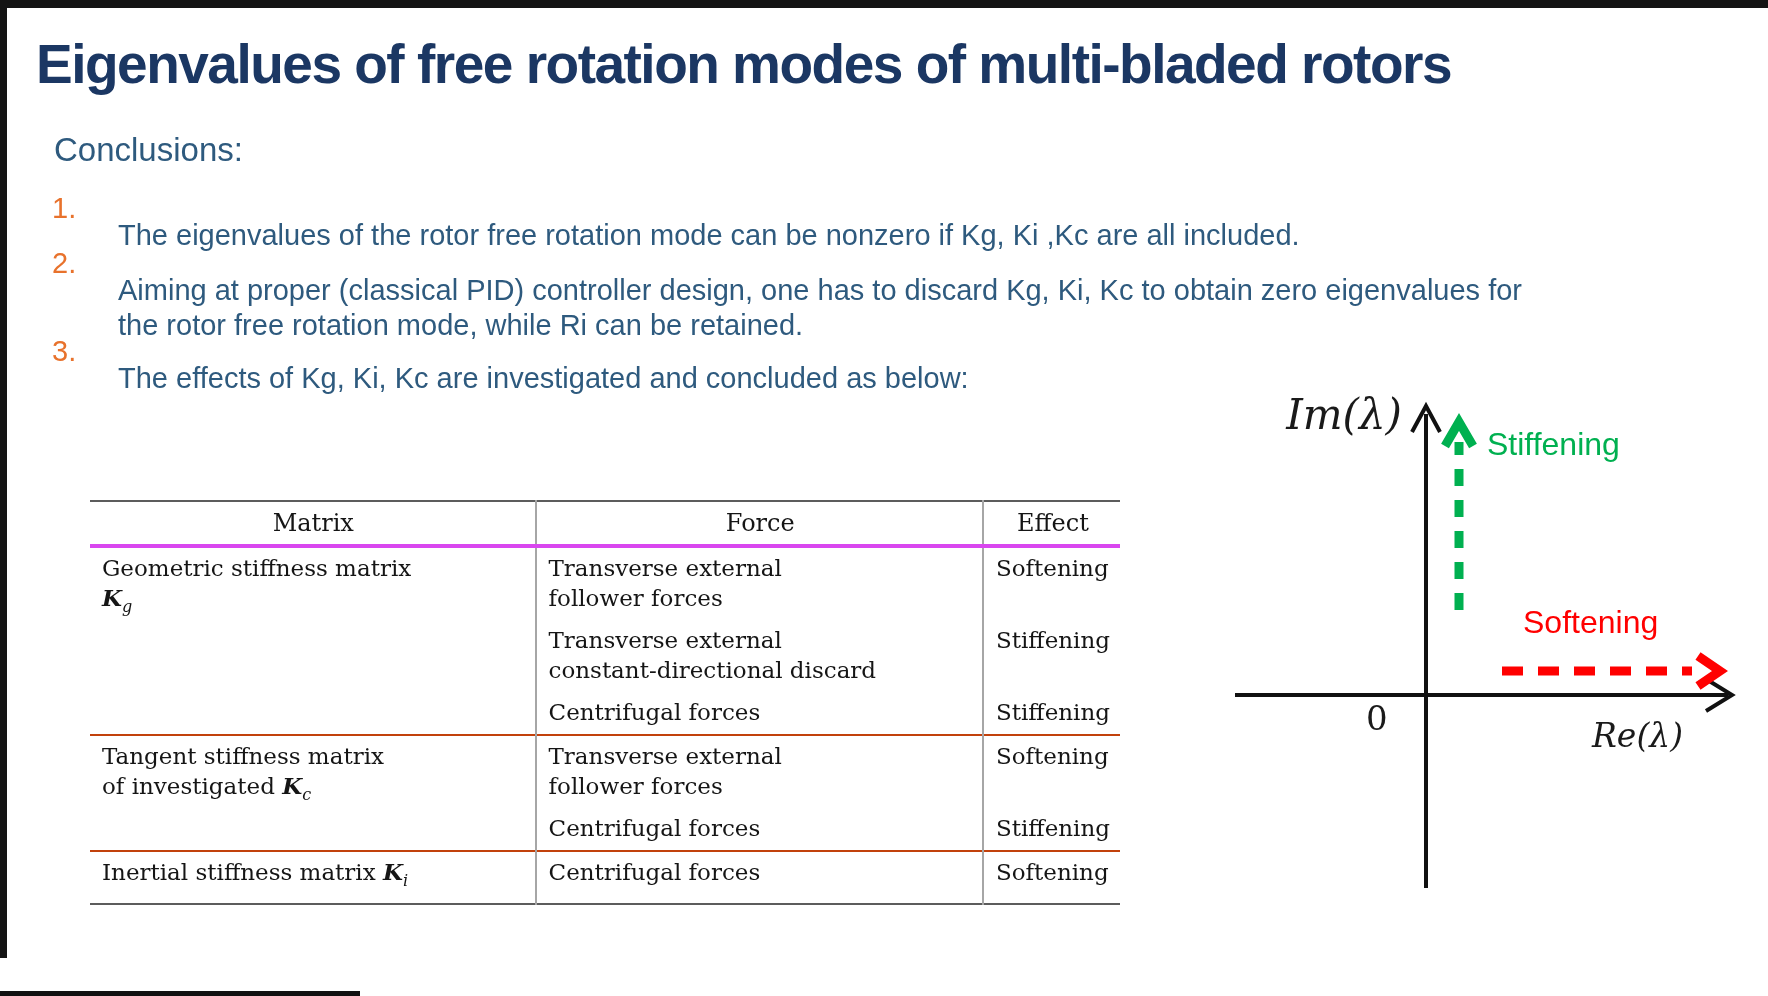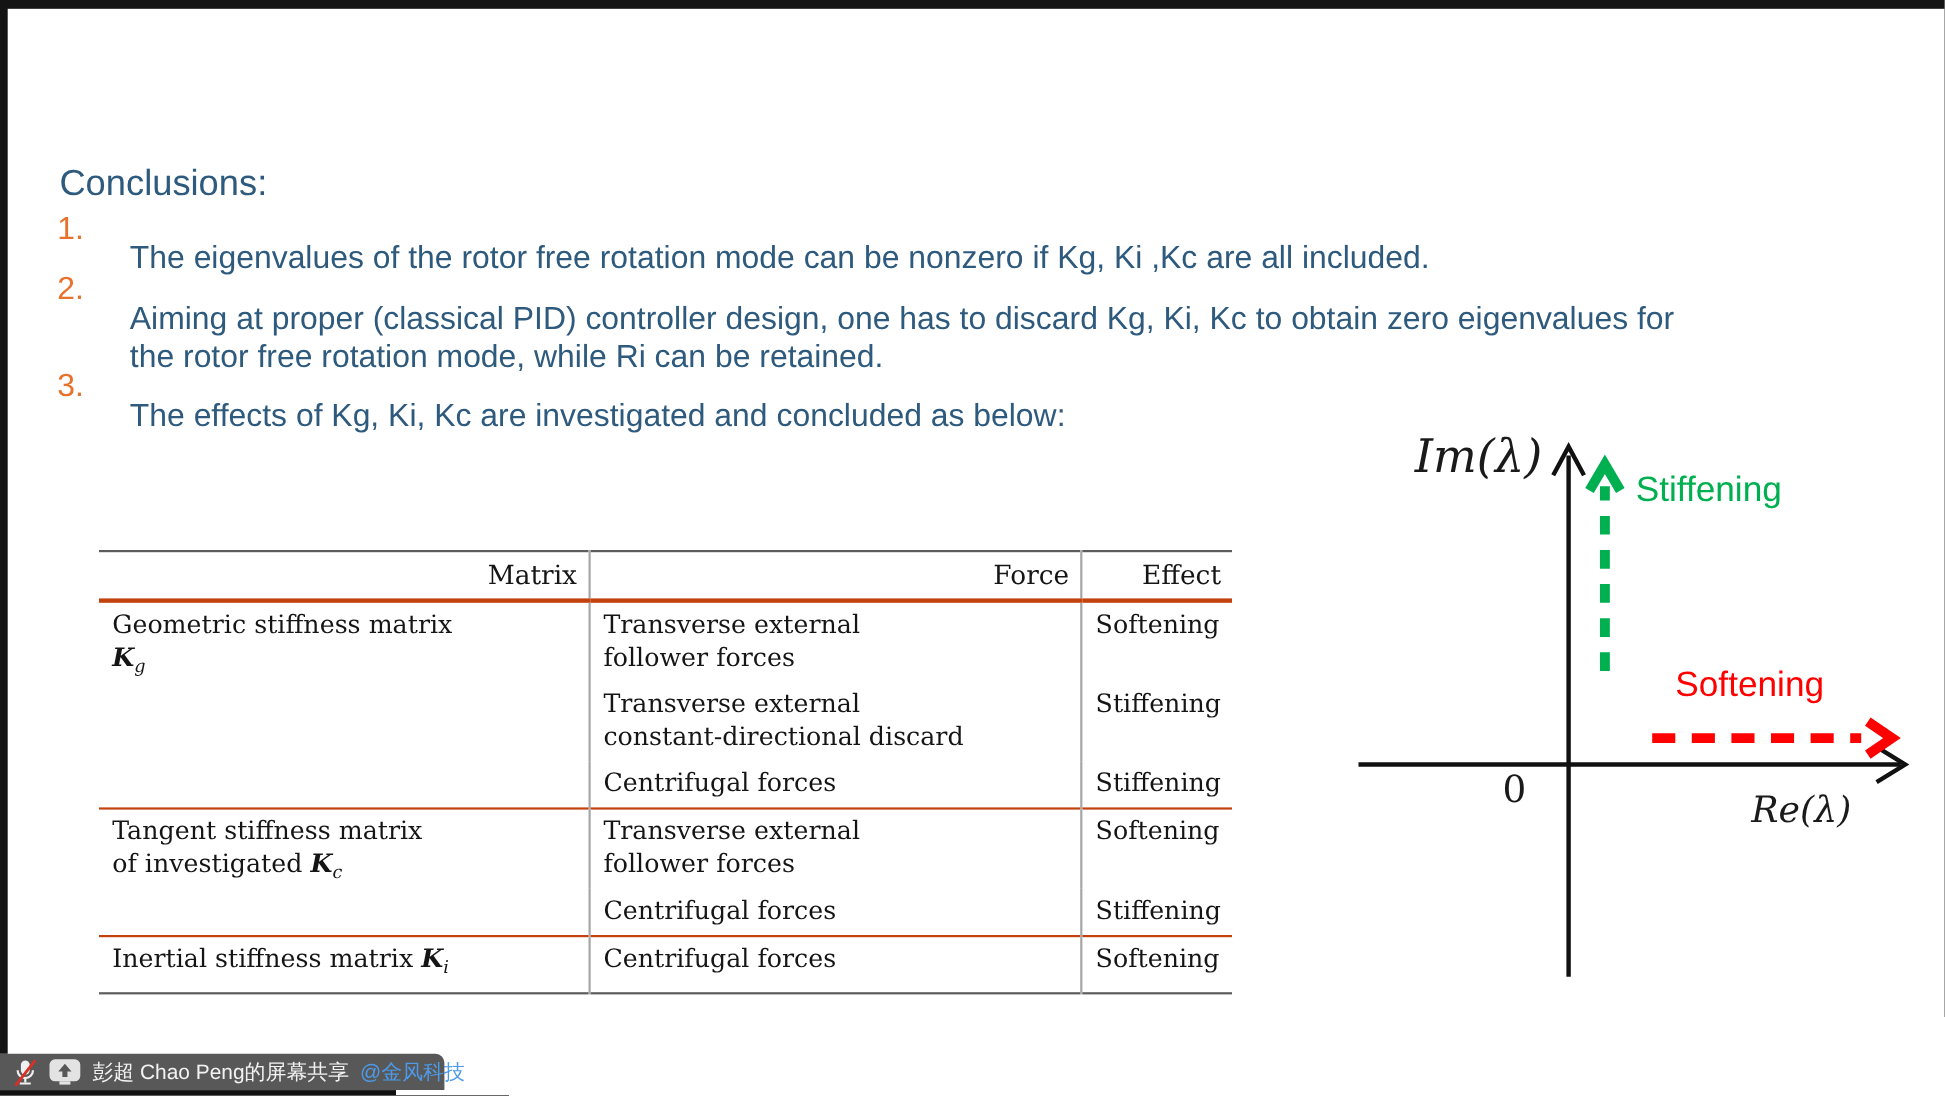--- a/index.html
+++ b/index.html
@@ -6,33 +6,33 @@
   .canvas { position:relative; width:1768px; height:996px; background:#ffffff; overflow:hidden;
             font-family:"Liberation Sans", sans-serif; }
 
   
   .top-border  { position:absolute; left:0; top:0; width:1768px; height:8px; background:#141414; }
   .left-border { position:absolute; left:0; top:0; width:7px; height:958px; background:#141414; }
 
   
   .title { position:absolute; left:36px; top:32px; font-size:55px; font-weight:bold;
            color:#1B3763; letter-spacing:-1.5px; white-space:nowrap; }
-  .conclusions { position:absolute; left:54px; top:131px; font-size:33px; color:#2E5A7E;margin-top:16px; }
+  .conclusions { position:absolute; left:54px; top:131px; font-size:33px; color:#2E5A7E; }
 
   .point { position:absolute; left:52px; display:flex; }
   .p1 { top:191px; } .p2 { top:246px; } .p3 { top:334px; }
   .point-num  { width:66px; flex:none; color:#E8722C; font-size:29px; line-height:35px; }
   .point-text { font-size:29px; color:#2E5A7E; line-height:35px; width:1450px;margin-top:27px; }
 
   
   .ftable-wrap { position:absolute; left:90px; top:500px; }
   table.ftable { border-collapse:collapse; width:1030px; color:#151515;
                  font-family:"DejaVu Serif","Liberation Serif",serif; }
-  .ftable th { font-weight:normal; text-align:right; font-size:24px;
-               padding:7px 10px 7px 12px; border-bottom:4px solid #c2410c; }
+  .ftable th { font-weight:normal; text-align:center; font-size:24px;
+               padding:7px 10px 7px 12px; border-bottom:4px solid #d946ef; }
   .ftable td { font-size:23px; line-height:30px; vertical-align:top;
                padding:5px 10px 7px 12px; }
   .ftable { border-top:2px solid #5c5c5c; border-bottom:2px solid #5c5c5c; }
   .col-matrix { width:448px; } .col-force { width:450px; } .col-effect { width:132px; }
   .ftable th + th, .ftable td.fcell, .ftable td.ecell { border-left:2px solid #a6a6a6; }
   tbody.tgroup + tbody.tgroup tr:first-child td { border-top:2px solid #c2410c; }
   .msym { font-weight:bold; font-style:italic; }
   sub.msub { font-style:italic; font-size:16px; }
 
   
@@ -57,20 +57,21 @@
   .bar-icon { flex:none; display:block; }
 </style>
 </head>
 <body>
 
 <div class="canvas">
 
   <div class="top-border"></div>
   <div class="left-border"></div>
 
+  <div class="title">Eigenvalues of free rotation modes of multi-bladed rotors</div>
   <div class="conclusions">Conclusions:</div>
 
   <div class="point p1">
     <span class="point-num">1.</span>
     <span class="point-text">The eigenvalues of the rotor free rotation mode can be nonzero if Kg, Ki ,Kc are all included.</span>
   </div>
   <div class="point p2">
     <span class="point-num">2.</span>
     <span class="point-text">Aiming at proper (classical PID) controller design, one has to discard Kg, Ki, Kc to obtain zero eigenvalues for the rotor free rotation mode, while Ri can be retained.</span>
   </div>
@@ -165,31 +166,15 @@
 
     <line x1="352" y1="291" x2="542" y2="291" stroke="#FF0000" stroke-width="9" stroke-dasharray="21 15"></line>
     <polyline points="548,276 570,291 548,306" fill="none" stroke="#FF0000" stroke-width="9"></polyline>
   </svg>
   <div class="dlabel lbl-im">Im(λ)</div>
   <div class="dlabel lbl-re">Re(λ)</div>
   <div class="dlabel lbl-zero">0</div>
   <div class="dlabel lbl-stiff">Stiffening</div>
   <div class="dlabel lbl-soft">Softening</div>
 
-  <div class="share-bar">
-    <svg class="bar-icon" width="22" height="26" viewBox="0 0 22 26">
-      <rect x="7" y="2" width="8" height="13" rx="4" fill="#f0f0f0"></rect>
-      <path d="M4 11 a7 7 0 0 0 14 0" stroke="#f0f0f0" stroke-width="2" fill="none"></path>
-      <line x1="11" y1="18" x2="11" y2="22" stroke="#f0f0f0" stroke-width="2"></line>
-      <line x1="6" y1="23" x2="16" y2="23" stroke="#f0f0f0" stroke-width="2"></line>
-      <line x1="2" y1="25" x2="20" y2="2" stroke="#d93025" stroke-width="2.6"></line>
-    </svg>
-    <svg class="bar-icon" width="30" height="26" viewBox="0 0 30 26">
-      <rect x="1" y="1" width="28" height="20" rx="5" fill="#e3e3e3"></rect>
-      <path d="M15 5 L21 12 L17.3 12 L17.3 17 L12.7 17 L12.7 12 L9 12 Z" fill="#585858"></path>
-      <rect x="10" y="21" width="10" height="3" fill="#e3e3e3"></rect>
-    </svg>
-    <span class="share-text">彭超 Chao Peng的屏幕共享</span>
-    <span class="share-mention">@金风科技</span>
-  </div>
   <div class="share-black"></div>
 
 </div>
 
 </body></html>

